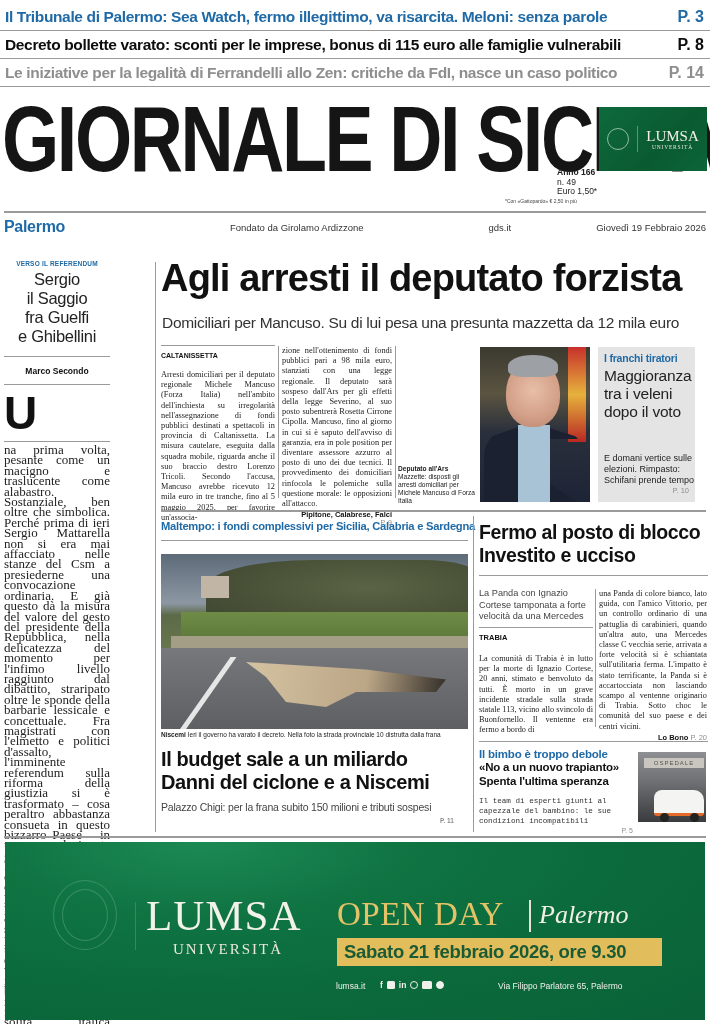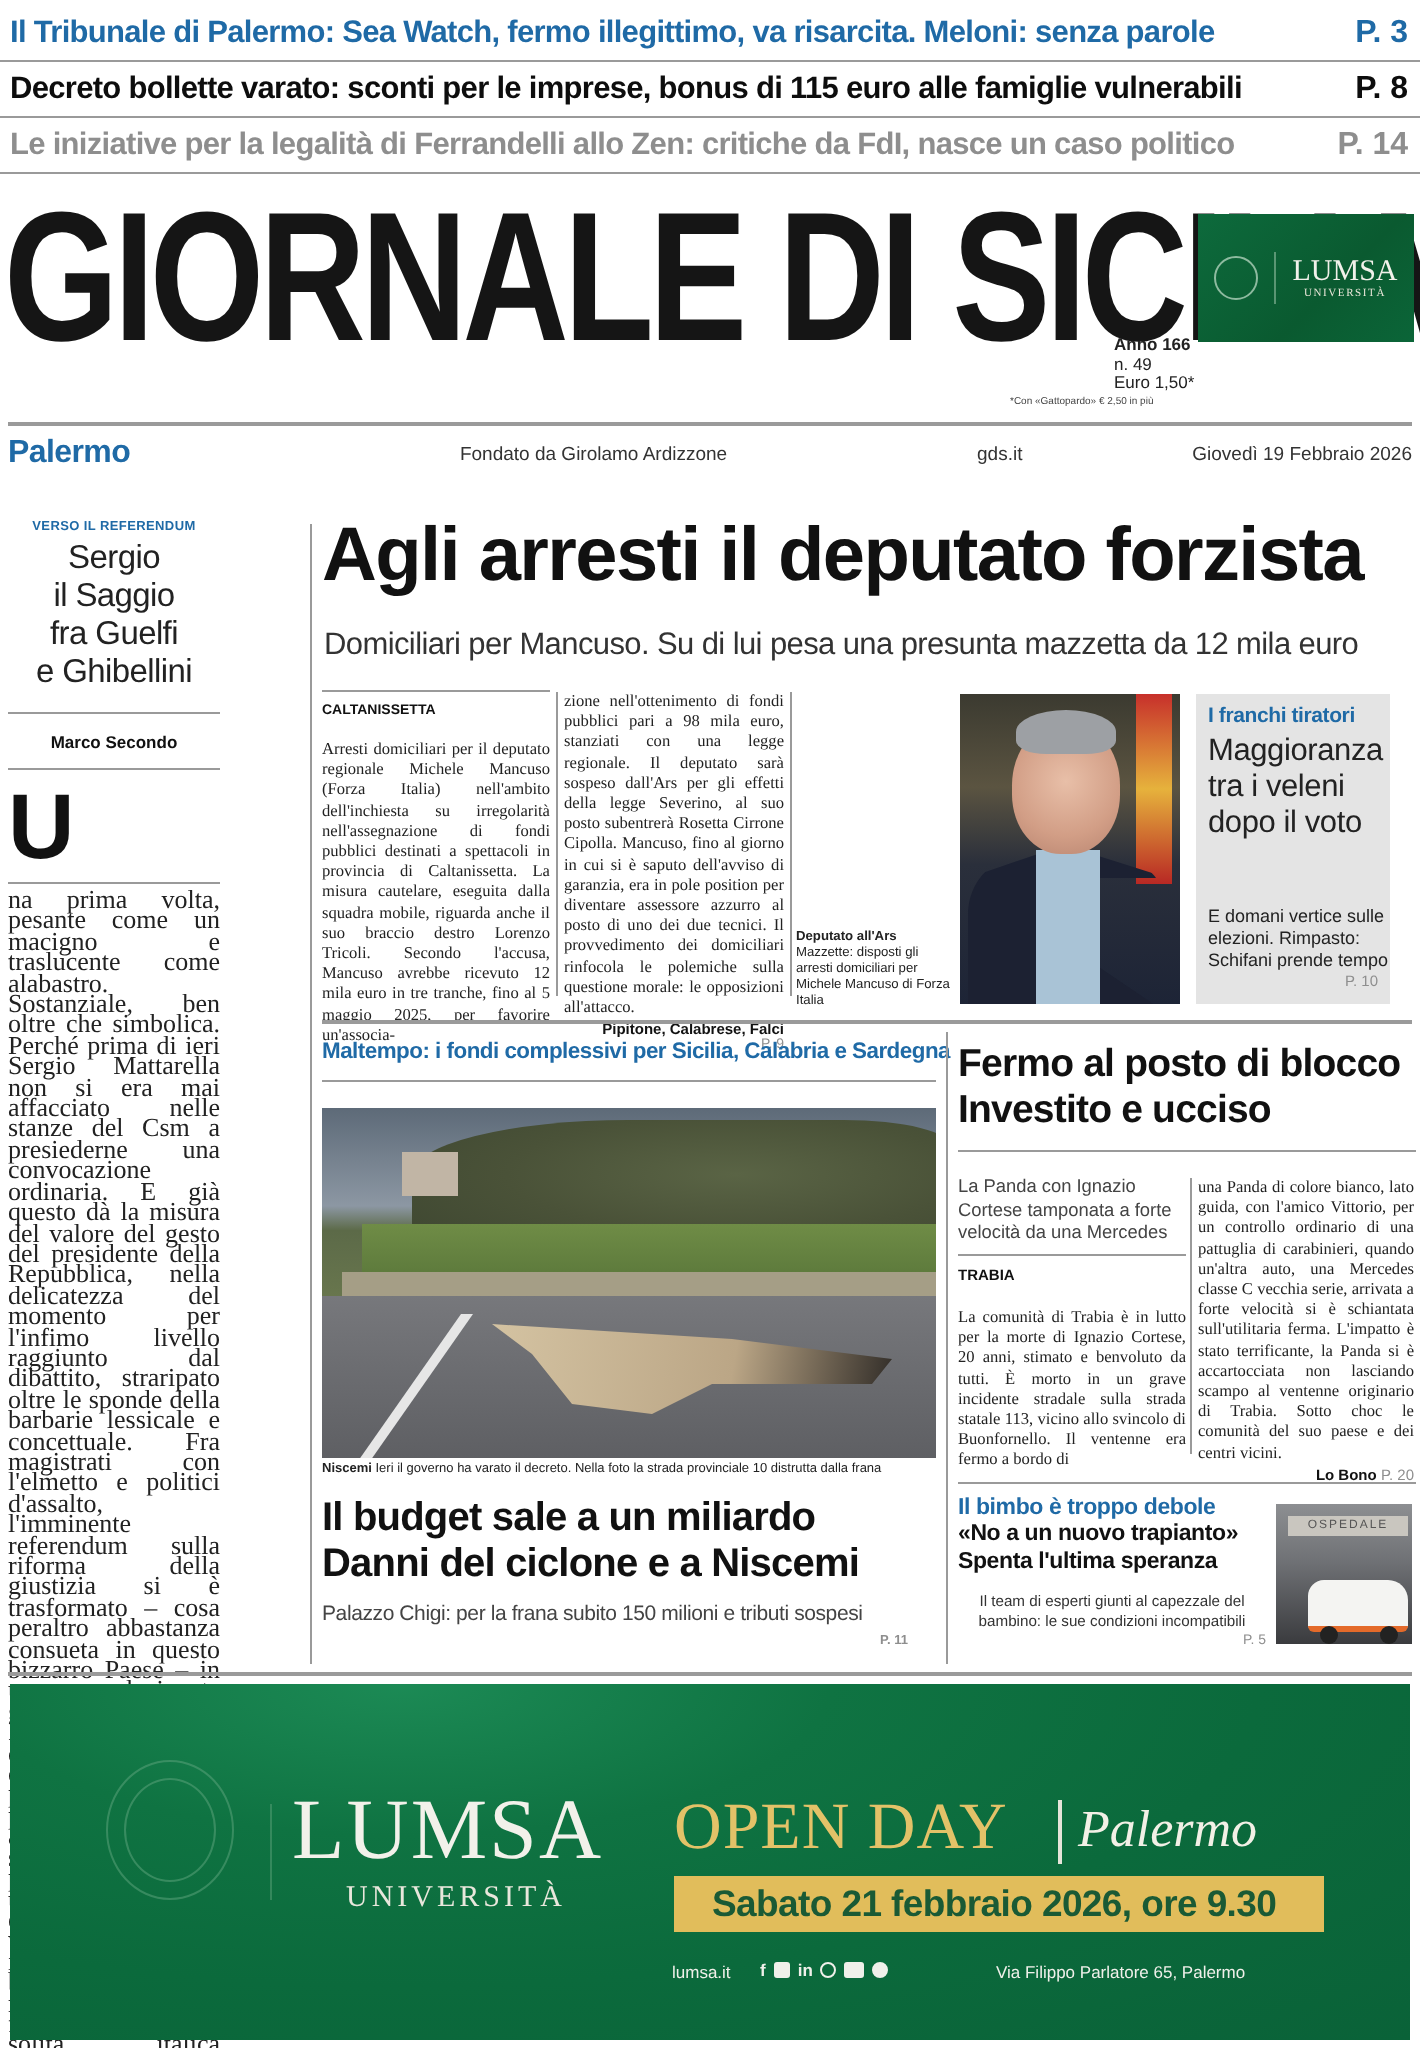--- a/index.html
+++ b/index.html
@@ -106,41 +106,41 @@
   .fermo-sub { position: absolute; left: 479px; top: 588px; width: 112px; font-size: 9.2px; line-height: 11.5px; color: #444; }
   .fermo-rule { position: absolute; left: 479px; top: 627px; width: 114px; height: 1px; background: #9a9a9a; }
   .fermo-kicker { position: absolute; left: 479px; top: 633px; font-weight: bold; font-size: 7.5px; }
   .fermo-col1 { position: absolute; left: 479px; top: 654px; width: 114px; }
   .fermo-col2 { position: absolute; left: 599px; top: 589px; width: 108px; }
 
   
   .bimbo { position: absolute; left: 479px; top: 748px; width: 154px; }
   .bimbo .kicker { color: #1f6aa6; font-weight: bold; font-size: 11.5px; letter-spacing: -0.2px; }
   .bimbo .head { font-weight: bold; font-size: 11.5px; line-height: 14px; color: #111; letter-spacing: -0.2px; }
-  .bimbo .body { margin-top: 8px; font-family: Liberation Sans, sans-serif; font-size: 7.6px; line-height: 10px; color: #333; text-align: center; }
+  .bimbo .body { margin-top: 8px; font-family: Liberation Mono, monospace; font-size: 7.6px; line-height: 10px; color: #333; }
   .bimbo .pg { text-align: right; font-size: 7px; color: #8e8e8e; margin-top: 1px; }
   .photo3 { position: absolute; left: 638px; top: 752px; width: 68px; height: 70px; overflow: hidden; background: linear-gradient(180deg, #8d8f92 0%, #707276 40%, #3a3b3e 100%); }
   .photo3 .sign { position: absolute; left: 6px; top: 6px; width: 60px; height: 10px; background: #c9c6bf; font-size: 6px; color: #555; text-align: center; line-height: 10px; letter-spacing: 1px; }
   .photo3 .car { position: absolute; left: 16px; top: 38px; width: 50px; height: 26px; border-radius: 8px 10px 3px 3px; background: #f4f4f2; border-bottom: 3px solid #e46a2a; }
   .photo3 .wheel { position: absolute; width: 9px; height: 9px; border-radius: 50%; background: #222; top: 61px; }
 
   .section-rule { position: absolute; left: 4px; right: 4px; height: 1.5px; background: #9a9a9a; }
 
   
   .ad { position: absolute; left: 5px; top: 842px; width: 700px; height: 178px; overflow: hidden;
     background: radial-gradient(ellipse at 28% 0%, #1c8a55 0%, #0f7342 30%, #0b6a3c 60%, #0a6238 100%); }
   .ad .bigseal { position: absolute; left: 48px; top: 38px; width: 64px; height: 70px; border-radius: 50%; border: 1px solid #5aa27a; opacity: 0.55; }
   .ad .bigseal::after { content: ""; position: absolute; left: 8px; top: 8px; right: 8px; bottom: 8px; border-radius: 50%; border: 1px solid #5aa27a; }
   .ad .vsep { position: absolute; left: 130px; top: 60px; width: 1px; height: 48px; background: #4e9a70; opacity: .6; }
   .ad .lumsa { position: absolute; left: 141px; top: 52px; color: #f2f1ea; font-family: "Liberation Serif", serif; font-size: 43px; line-height: 43px; letter-spacing: 1px; }
   .ad .univ { position: absolute; left: 168px; top: 99px; color: #e9e7dc; font-family: "Liberation Serif", serif; font-size: 15px; letter-spacing: 2px; }
   .ad .openday { position: absolute; left: 332px; top: 56px; color: #e3c268; font-family: "Liberation Serif", serif; font-size: 33px; line-height: 33px; letter-spacing: 0.5px; }
   .ad .pipe { position: absolute; left: 524px; top: 58px; width: 1.5px; height: 32px; background: #e6e4d9; }
   .ad .city { position: absolute; left: 534px; top: 58px; color: #f2f0e6; font-family: "Liberation Serif", serif; font-style: italic; font-size: 26px; line-height: 30px; }
-  .ad .date { position: absolute; left: 332px; top: 96px; width: 325px; height: 28px; background: #e1bd5b; color: #1a5a35; font-weight: bold; font-size: 18.5px; line-height: 28px; padding-left: 19px; letter-spacing: -0.3px; white-space: nowrap; }
+  .ad .date { position: absolute; left: 332px; top: 96px; width: 325px; height: 28px; background: #e1bd5b; color: #1a5a35; font-weight: bold; font-size: 18.5px; line-height: 28px; padding-left: 7px; letter-spacing: -0.3px; white-space: nowrap; }
   .ad .web { position: absolute; left: 331px; top: 139px; color: #f0f0ea; font-size: 8.5px; }
   .ad .socials { position: absolute; left: 375px; top: 138px; display: flex; gap: 4px; align-items: center; }
   .ad .soc { color: #f0f0ea; font-size: 8.5px; font-weight: bold; line-height: 10px; }
   .ad .soc.box { width: 8px; height: 8px; background: #f0f0ea; border-radius: 1.5px; }
   .ad .soc.circ { width: 8px; height: 8px; border: 1.2px solid #f0f0ea; border-radius: 2.5px; }
   .ad .addr { position: absolute; left: 493px; top: 139px; color: #f0f0ea; font-size: 8.5px; white-space: nowrap; }
 </style>
 </head>
 <body>
 

